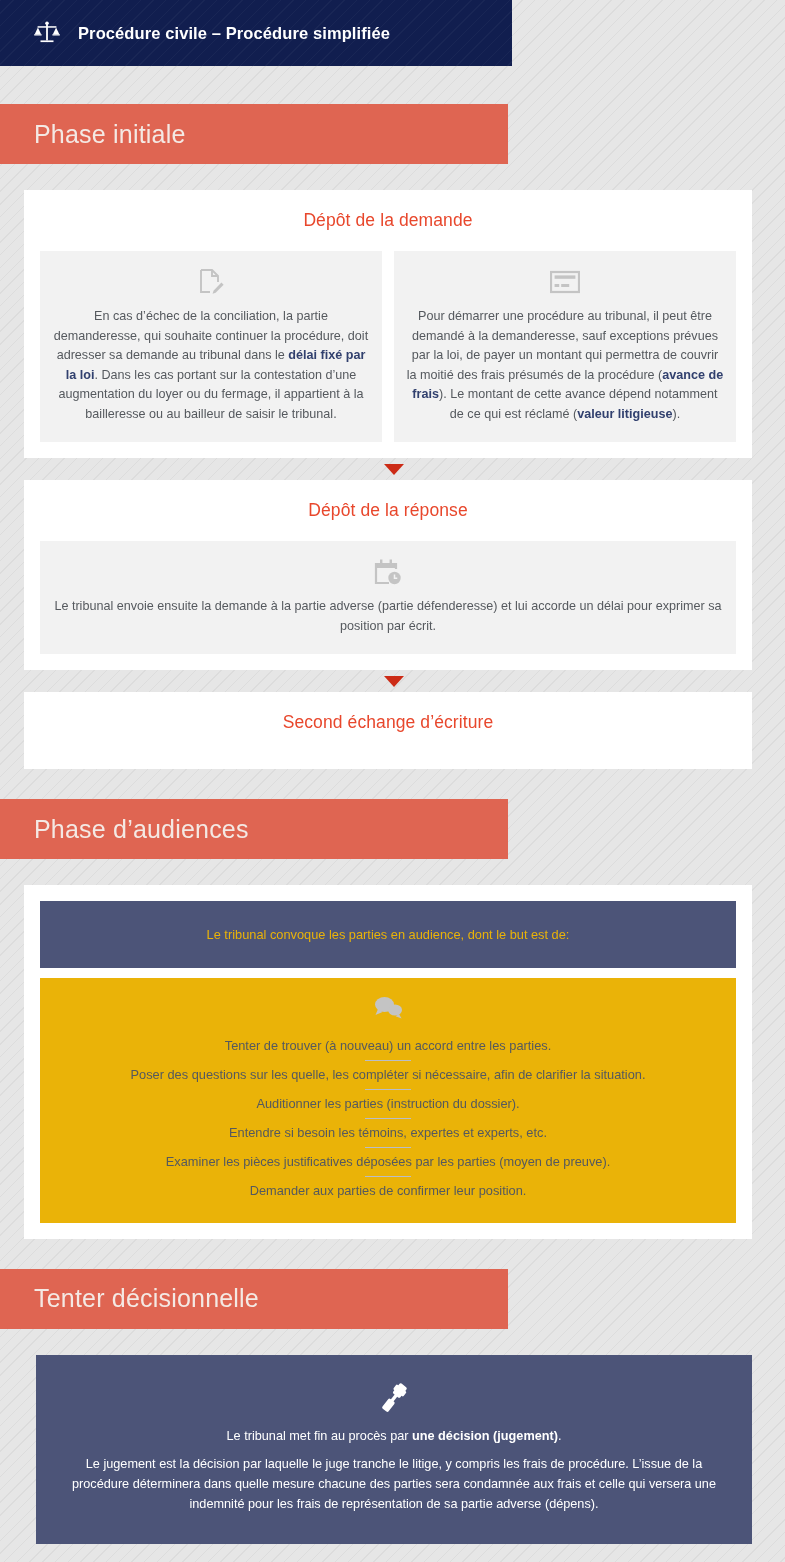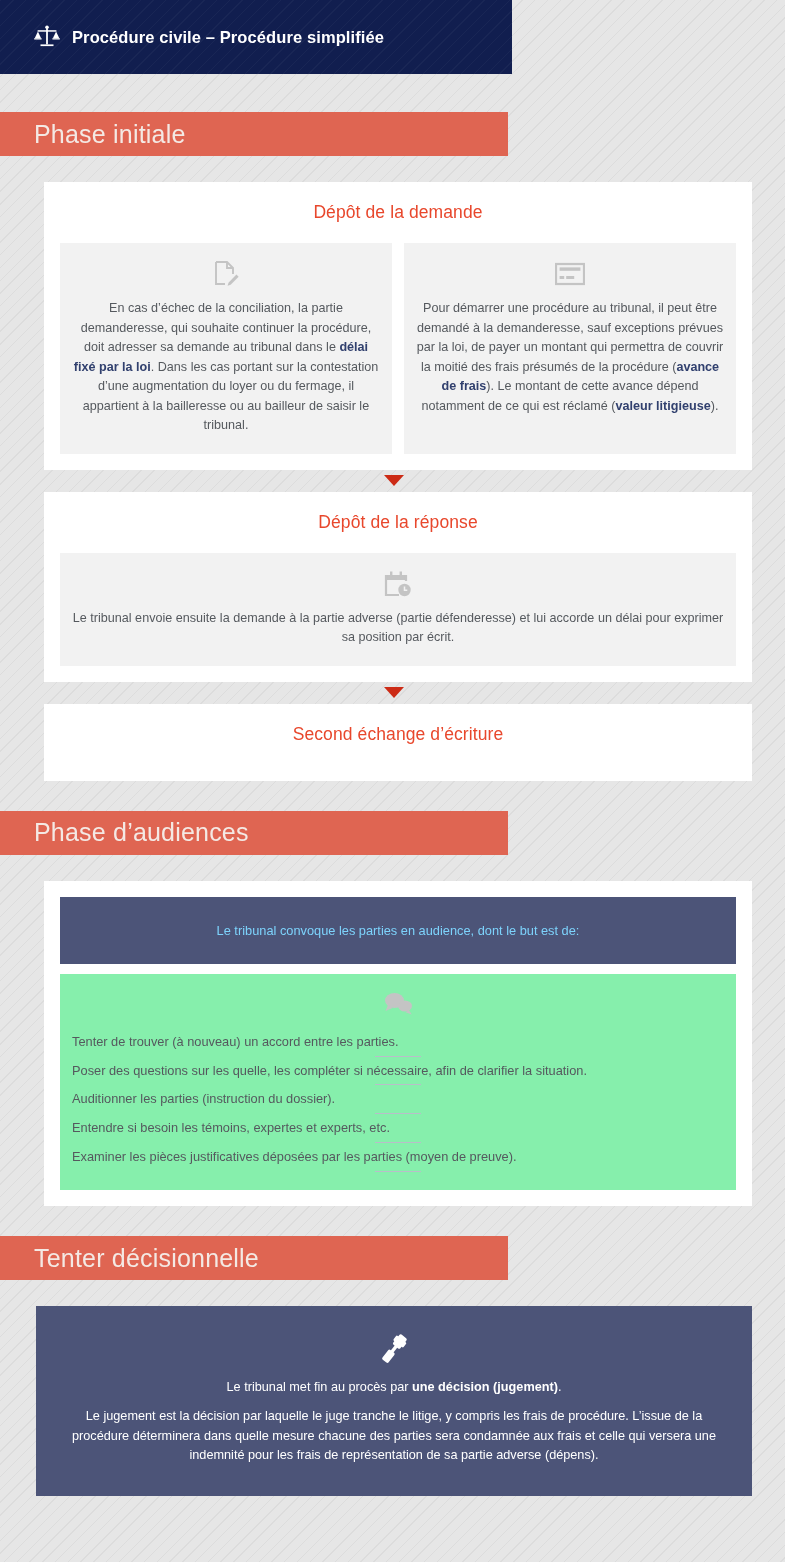--- a/index.html
+++ b/index.html
@@ -19,58 +19,58 @@
         rgba(0,0,0,0) 1px,
         rgba(0,0,0,0) 9px);
     color: #4a4a4a;
     position: relative;
     overflow: hidden;
   }
 
   
   .header-bar {
     width: 512px;
-    height: 74px;
+    height: 66px;
     background-color: #111e4f;
     background-image: repeating-linear-gradient(
         135deg,
         rgba(255,255,255,0.035) 0px,
         rgba(255,255,255,0.035) 1px,
         rgba(255,255,255,0) 1px,
         rgba(255,255,255,0) 9px);
     display: flex;
     align-items: center;
     padding-left: 34px;
-    gap: 12px;
+    gap: 18px;
   }
   .header-title {
     color: #ffffff;
     font-size: 16.5px;
     font-weight: bold;
     letter-spacing: 0.1px;
   }
   .scales-icon { width: 26px; height: 24px; display:block; }
 
   
   .phase-banner {
     width: 508px;
-    height: 44px;
+    height: 60px;
     background-color: #df6552;
     display: flex;
     align-items: center;
     padding-left: 34px;
     color: #f4e9e4;
     font-size: 25px;
     font-weight: 300;
     letter-spacing: 0.2px;
   }
 
   
   .card {
-    margin: 0 33px 0 44px;
+    margin: 0 33px 0 24px;
     background: #ffffff;
     padding: 20px 16px 16px 16px;
   }
   .card-title {
     color: #e8472c;
     font-size: 17.5px;
     text-align: center;
     font-weight: 400;
     margin-bottom: 20px;
     letter-spacing: 0.1px;
@@ -108,28 +108,29 @@
   .arrow-connector .tri {
     width: 0; height: 0;
     border-left: 10px solid transparent;
     border-right: 10px solid transparent;
     border-top: 11px solid #cc2b16;
   }
 
   
   .slate-banner {
     background: #4c5478;
-    color: #7dd3fc;
+    color: #eab308;
     font-size: 12.8px;
     text-align: center;
     padding: 26px 10px;
   }
   .list-panel {
-    background: #86efac;
+    background: #eab308;
     padding: 14px 12px 18px 12px;
+    text-align: center;
     margin-top: 10px;
   }
   .list-item {
     font-size: 12.8px;
     color: #55595e;
     padding: 5px 0;
     line-height: 1.4;
   }
   .list-divider {
     width: 46px;
@@ -265,20 +266,21 @@
     <div class="list-item">Tenter de trouver (à nouveau) un accord entre les parties.</div>
     <div class="list-divider"></div>
     <div class="list-item">Poser des questions sur les quelle, les compléter si nécessaire, afin de clarifier la situation.</div>
     <div class="list-divider"></div>
     <div class="list-item">Auditionner les parties (instruction du dossier).</div>
     <div class="list-divider"></div>
     <div class="list-item">Entendre si besoin les témoins, expertes et experts, etc.</div>
     <div class="list-divider"></div>
     <div class="list-item">Examiner les pièces justificatives déposées par les parties (moyen de preuve).</div>
     <div class="list-divider"></div>
+    <div class="list-item">Demander aux parties de confirmer leur position.</div>
   </div>
 </div>
 
 <div class="sp-30"></div>
 
 <div class="phase-banner">
   <span>Tenter décisionnelle</span>
 </div>
 
 <div class="sp-26"></div>

